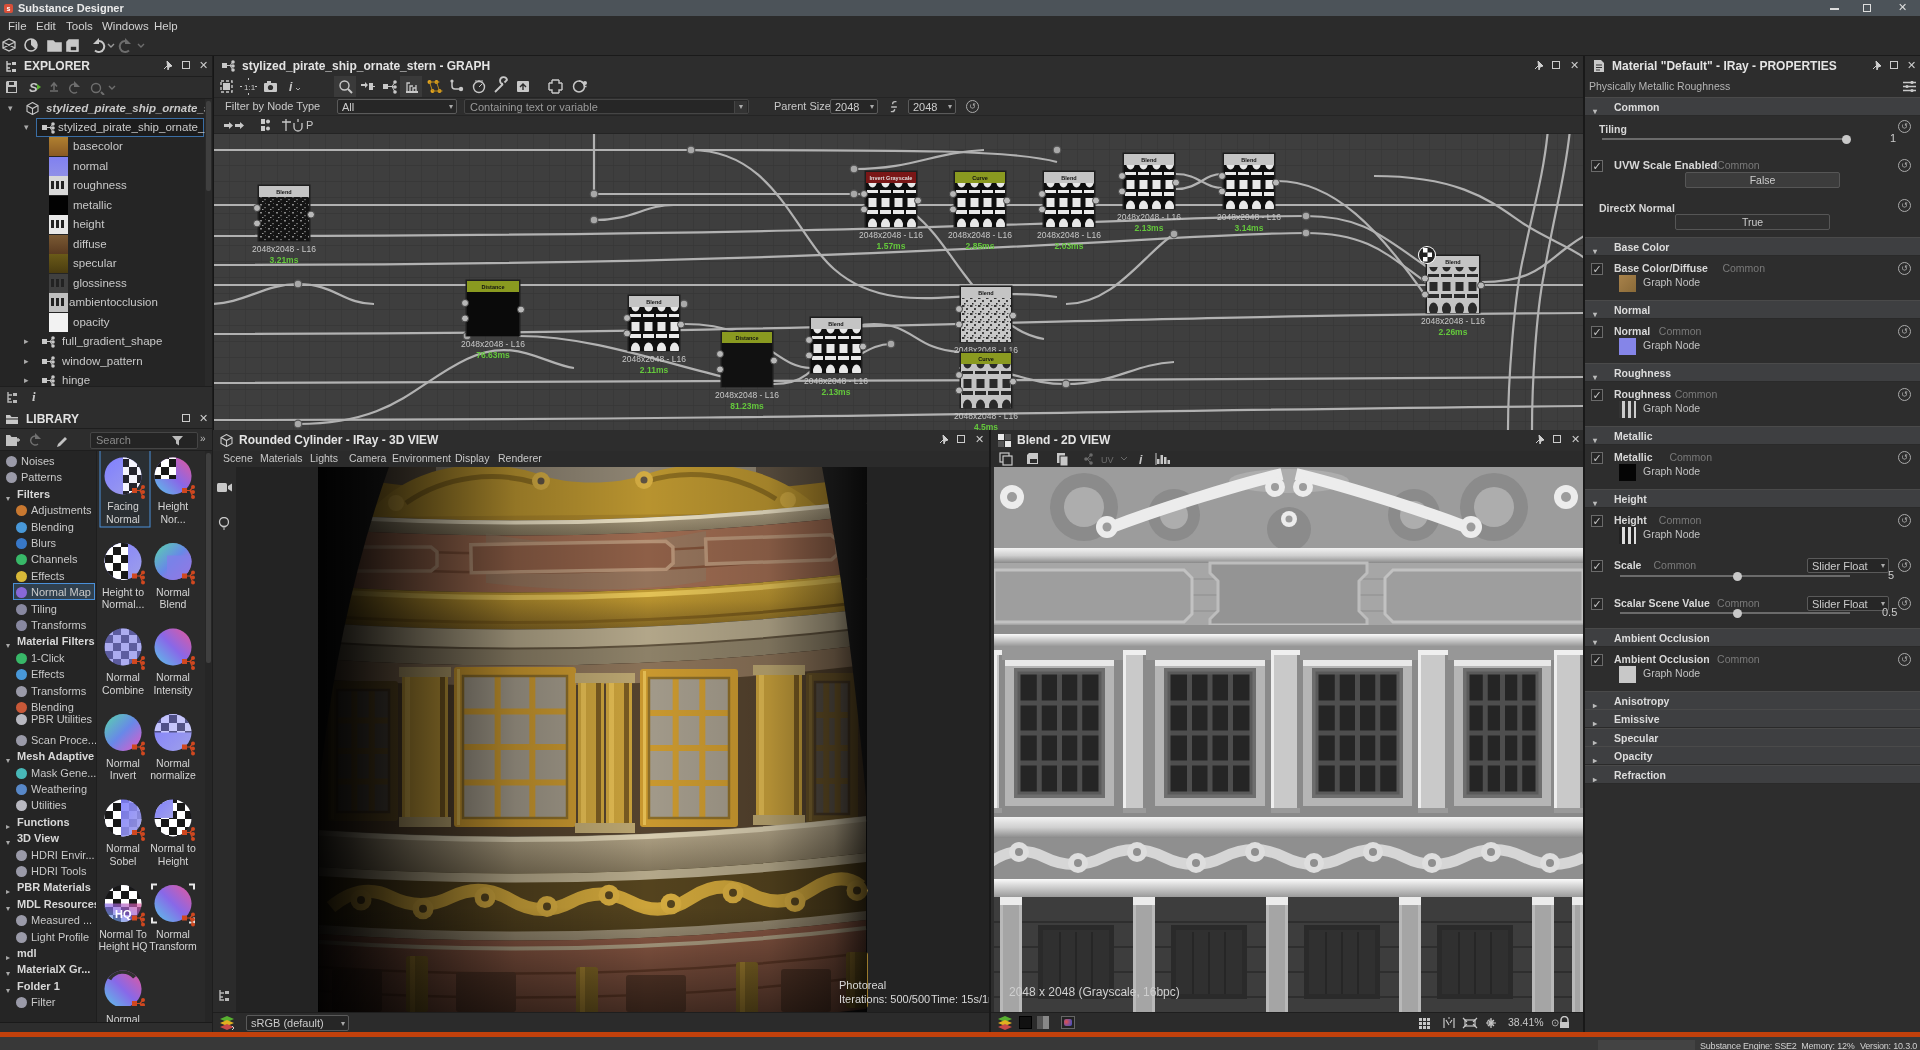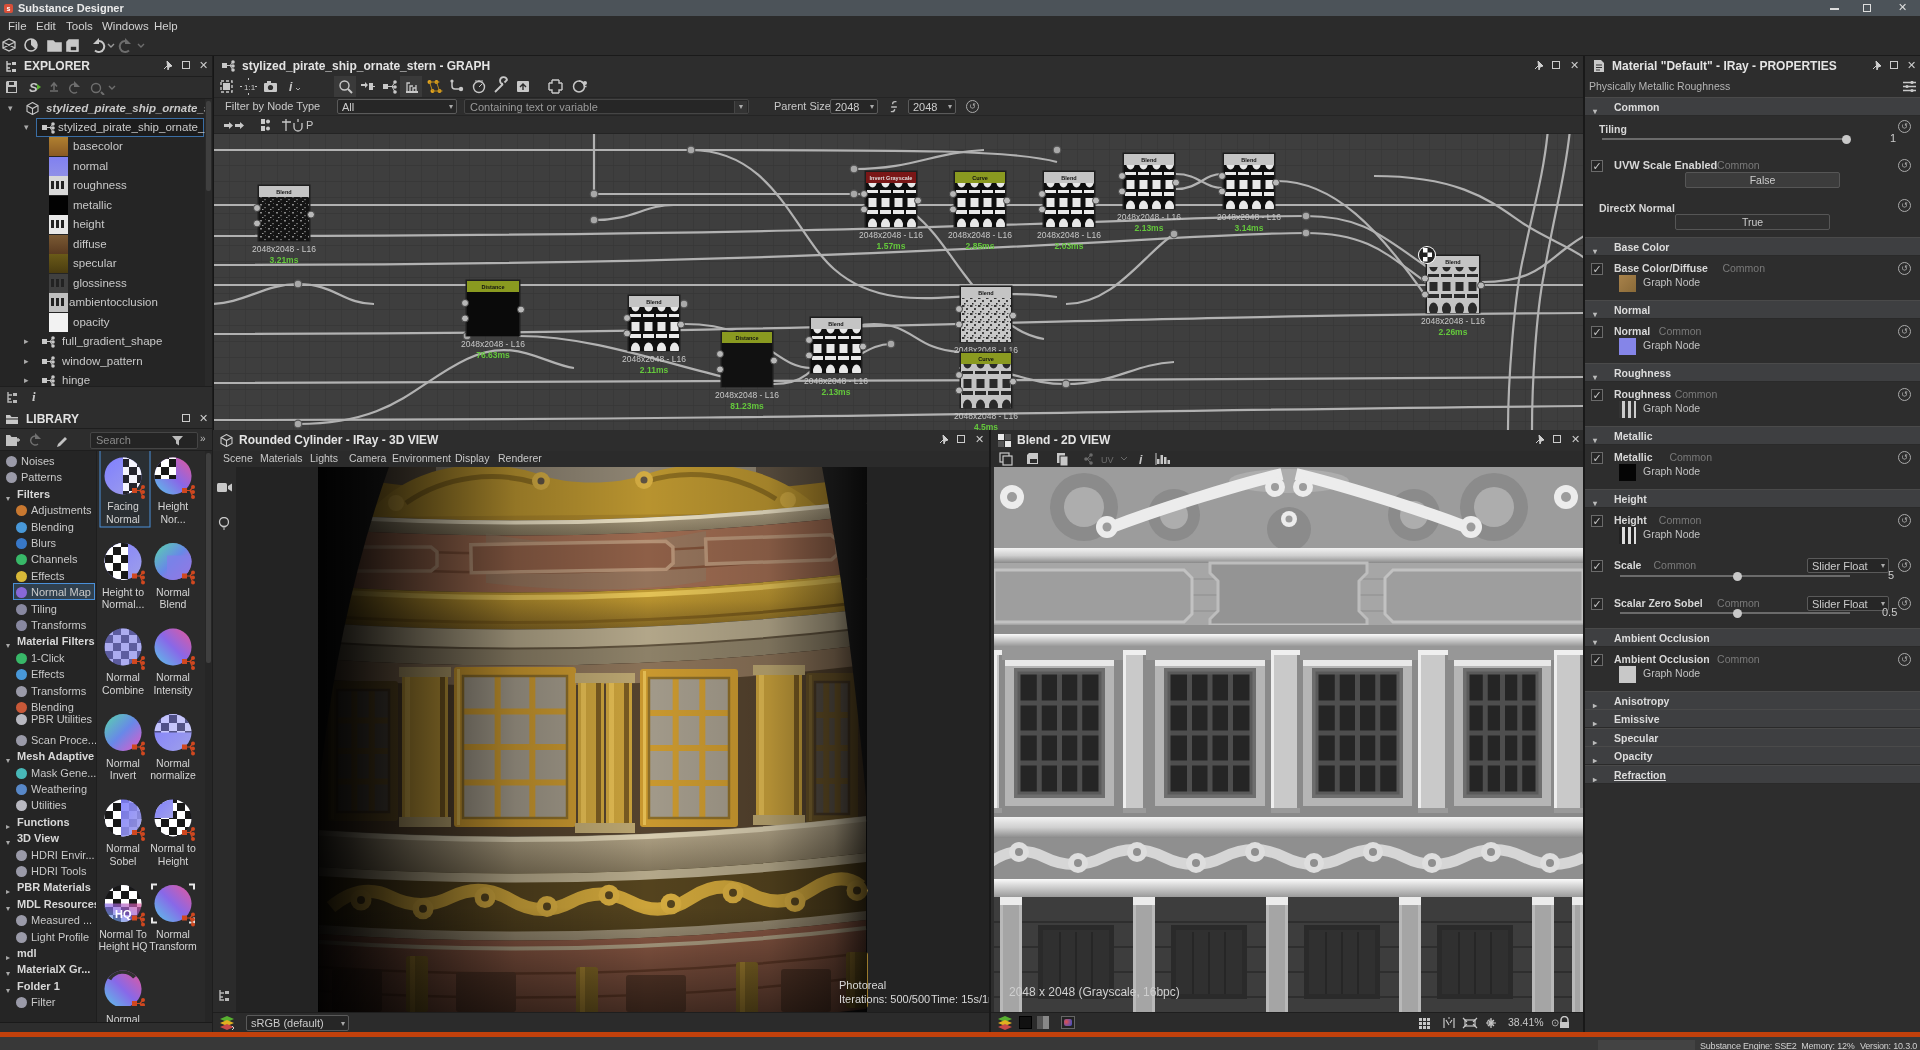--- a/index.html
+++ b/index.html
@@ -1601,21 +1601,21 @@
           <div class="check" style="left:6px;top:504px;">✓</div>
           <span class="abs bold" style="left:29px;top:503px;color:#d8d8d8;font-size:10.5px;">Scale</span>
           <span class="abs" style="left:68.5px;top:503px;color:#7a7a7a;font-size:10.5px;">Common</span>
           <div class="rst" style="left:313px;top:503px;">↺</div>
           <div class="combo" style="left:222px;top:502px;width:82px;height:15px;">Slider Float</div>
           <div class="slider" style="left:35px;top:519px;width:230px;">
             <div class="knob" style="left:113px;"></div>
           </div>
           <span class="abs" style="left:303px;top:513px;color:#ccc;font-size:11px;">5</span>
           <div class="check" style="left:6px;top:542px;">✓</div>
-          <span class="abs bold" style="left:29px;top:541px;color:#d8d8d8;font-size:10.5px;">Scalar Zero Sobel</span>
+          <span class="abs bold" style="left:29px;top:541px;color:#d8d8d8;font-size:10.5px;">Scalar Scene Value</span>
           <span class="abs" style="left:132.1px;top:541px;color:#7a7a7a;font-size:10.5px;">Common</span>
           <div class="rst" style="left:313px;top:541px;">↺</div>
           <div class="combo" style="left:222px;top:540px;width:82px;height:15px;">Slider Float</div>
           <div class="slider" style="left:35px;top:556px;width:230px;">
             <div class="knob" style="left:113px;"></div>
           </div>
           <span class="abs" style="left:297px;top:550px;color:#ccc;font-size:11px;">0.5</span>
           <div class="sect" style="top:572px;">
             <span style="position:absolute;left:8px;top:5px;color:#bbb;font-size:8px;">▾</span>
             <span style="position:absolute;left:29px;">Ambient Occlusion</span>
@@ -1636,21 +1636,21 @@
           <div class="sect" style="top:672px;">
             <span style="position:absolute;left:8px;top:5px;color:#bbb;font-size:8px;">▸</span>
             <span style="position:absolute;left:29px;">Specular</span>
           </div>
           <div class="sect" style="top:690px;">
             <span style="position:absolute;left:8px;top:5px;color:#bbb;font-size:8px;">▸</span>
             <span style="position:absolute;left:29px;">Opacity</span>
           </div>
           <div class="sect" style="top:709px;">
             <span style="position:absolute;left:8px;top:5px;color:#bbb;font-size:8px;">▸</span>
-            <span style="position:absolute;left:29px;text-decoration:underline;">Refraction</span>
+            <span style="position:absolute;left:29px;">Refraction</span>
           </div>
         </div>
       </div>
 </div>
 
 <div class="abs" style="left:0;top:1032px;width:1920px;height:18px;background:#383838;border-top:5px solid #c2410c;">
   <div class="abs" style="left:1598px;top:3px;width:97px;height:13px;background:#434343;"></div>
   <span class="abs" style="left:1700px;top:4px;color:#d0d0d0;font-size:9px;letter-spacing:-0.2px;">Substance Engine: SSE2&nbsp; Memory: 12%</span>
   <span class="abs" style="left:1860px;top:4px;color:#d0d0d0;font-size:9px;letter-spacing:-0.2px;">Version: 10.3.0</span>
 </div>

